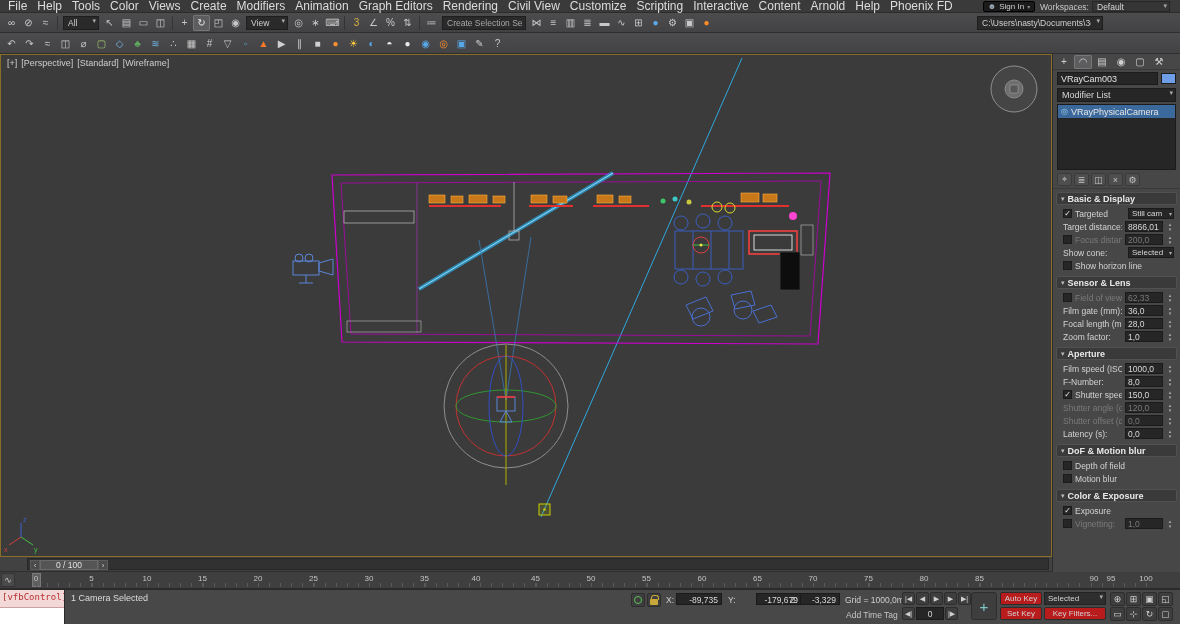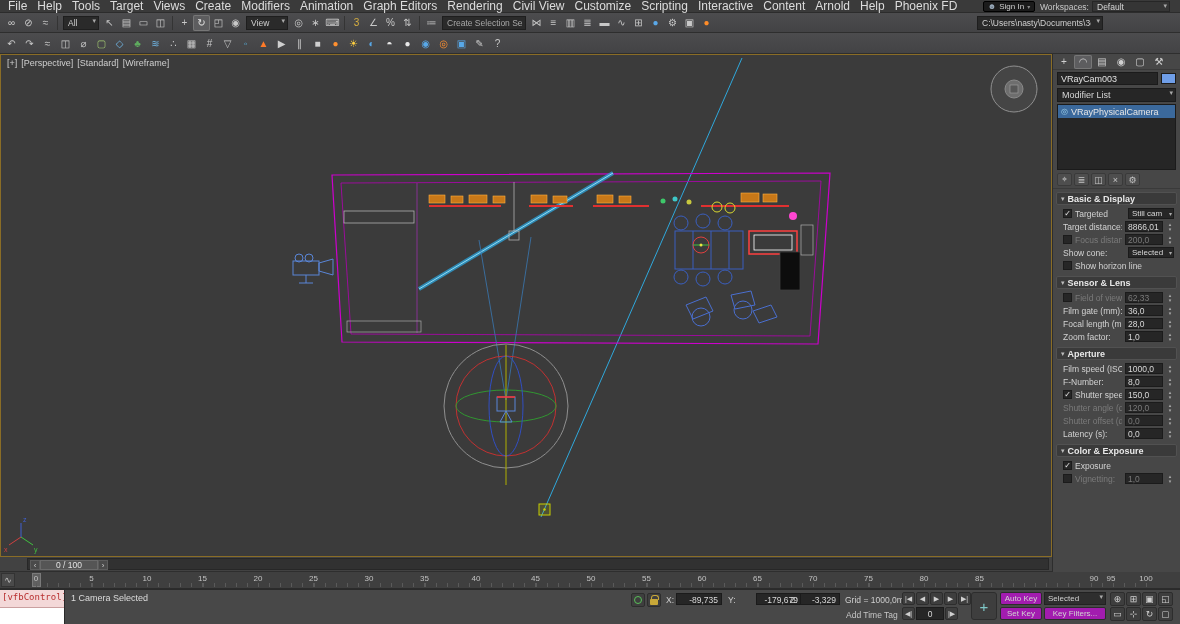--- a/index.html
+++ b/index.html
@@ -87,36 +87,36 @@
   .lock-body::before { content:''; position:absolute; top:-4px; left:1px; width:6px; height:4px; border:1.5px solid #c8a838; border-bottom:none; border-radius:3px 3px 0 0; }
   .coord-label { position:absolute; top:5px; font-size:8.5px; color:#cfcfcf; }
   .coord-field { position:absolute; top:3px; width:46px; height:12px; background:#262626; border:1px solid #1b1b1b; color:#d8d8d8; font-size:8.5px; text-align:right; padding:1px 3px; }
   .grid-label { position:absolute; left:845px; top:5px; font-size:8.5px; color:#cfcfcf; white-space:nowrap; }
   .timetag { position:absolute; left:846px; top:20px; font-size:8.5px; color:#c6c6c6; white-space:nowrap; }
   .transport { position:absolute; left:902px; top:2px; display:flex; gap:1px; }
   .tr-btn { width:13px; height:13px; background:#3e3e3e; border:1px solid #2d2d2d; border-radius:2px; color:#cfcfcf; font-size:7px; display:flex; align-items:center; justify-content:center; white-space:nowrap; }
   .transport2 { position:absolute; left:902px; top:17px; display:flex; gap:1px; }
   .frame-field { width:28px; height:13px; background:#262626; border:1px solid #1b1b1b; color:#d8d8d8; font-size:8.5px; text-align:center; line-height:12px; }
   .setkeys { position:absolute; left:971px; top:2px; width:26px; height:28px; background:#3e3e3e; border:1px solid #2d2d2d; border-radius:3px; color:#7fc8c8; font-size:15px; display:flex; align-items:center; justify-content:center; }
-  .sb-btn { position:absolute; height:13px; background:#a21caf; border:1px solid #2c2c2c; border-radius:2px; color:#d2d2d2; font-size:8px; display:flex; align-items:center; justify-content:center; padding:4px 2px; white-space:nowrap; }
+  .sb-btn { position:absolute; height:13px; background:#b91c1c; border:1px solid #2c2c2c; border-radius:2px; color:#d2d2d2; font-size:8px; display:flex; align-items:center; justify-content:center; padding:4px 2px; white-space:nowrap; }
   .sb-dd { position:absolute; height:13px; background:#2e2e2e; border:1px solid #222; color:#d2d2d2; font-size:8px; display:flex; align-items:center; padding:0 10px 0 3px; }
   .nav-cluster { position:absolute; left:1110px; top:2px; width:66px; display:flex; flex-wrap:wrap; gap:1px; }
   .nav-btn { width:15px; height:14px; background:#3e3e3e; border:1px solid #2d2d2d; border-radius:2px; color:#cfcfcf; font-size:9px; display:flex; align-items:center; justify-content:center; }
 </style>
 </head>
 <body>
 
 <div class="app">
 
   <div class="menubar">
     <div style="display:flex;">
         <span class="menu-item">File</span>
         <span class="menu-item">Help</span>
         <span class="menu-item">Tools</span>
-        <span class="menu-item">Target</span>
+        <span class="menu-item">Color</span>
         <span class="menu-item">Views</span>
         <span class="menu-item">Create</span>
         <span class="menu-item">Modifiers</span>
         <span class="menu-item">Animation</span>
         <span class="menu-item">Graph Editors</span>
         <span class="menu-item">Rendering</span>
         <span class="menu-item">Civil View</span>
         <span class="menu-item">Customize</span>
         <span class="menu-item">Scripting</span>
         <span class="menu-item">Interactive</span>
@@ -542,20 +542,36 @@
               <span class="spin">
                 <span class="sp-up">▴</span>
                 <span class="sp-dn">▾</span>
               </span>
             </div>
           </div>
         </div>
         <div class="rollout">
           <div class="rollout-header">
             <span class="ro-arrow">▾</span>
+            <span class="ro-title">DoF &amp; Motion blur</span>
+          </div>
+          <div class="rollout-body">
+            <div class="prow">
+              <span class="cb"></span>
+              <span class="plabel">Depth of field</span>
+            </div>
+            <div class="prow">
+              <span class="cb"></span>
+              <span class="plabel">Motion blur</span>
+            </div>
+          </div>
+        </div>
+        <div class="rollout">
+          <div class="rollout-header">
+            <span class="ro-arrow">▾</span>
             <span class="ro-title">Color &amp; Exposure</span>
           </div>
           <div class="rollout-body">
             <div class="prow">
               <span class="cb">✓</span>
               <span class="plabel">Exposure</span>
             </div>
             <div class="prow disabled">
               <span class="cb"></span>
               <span class="plabel">Vignetting:</span>

